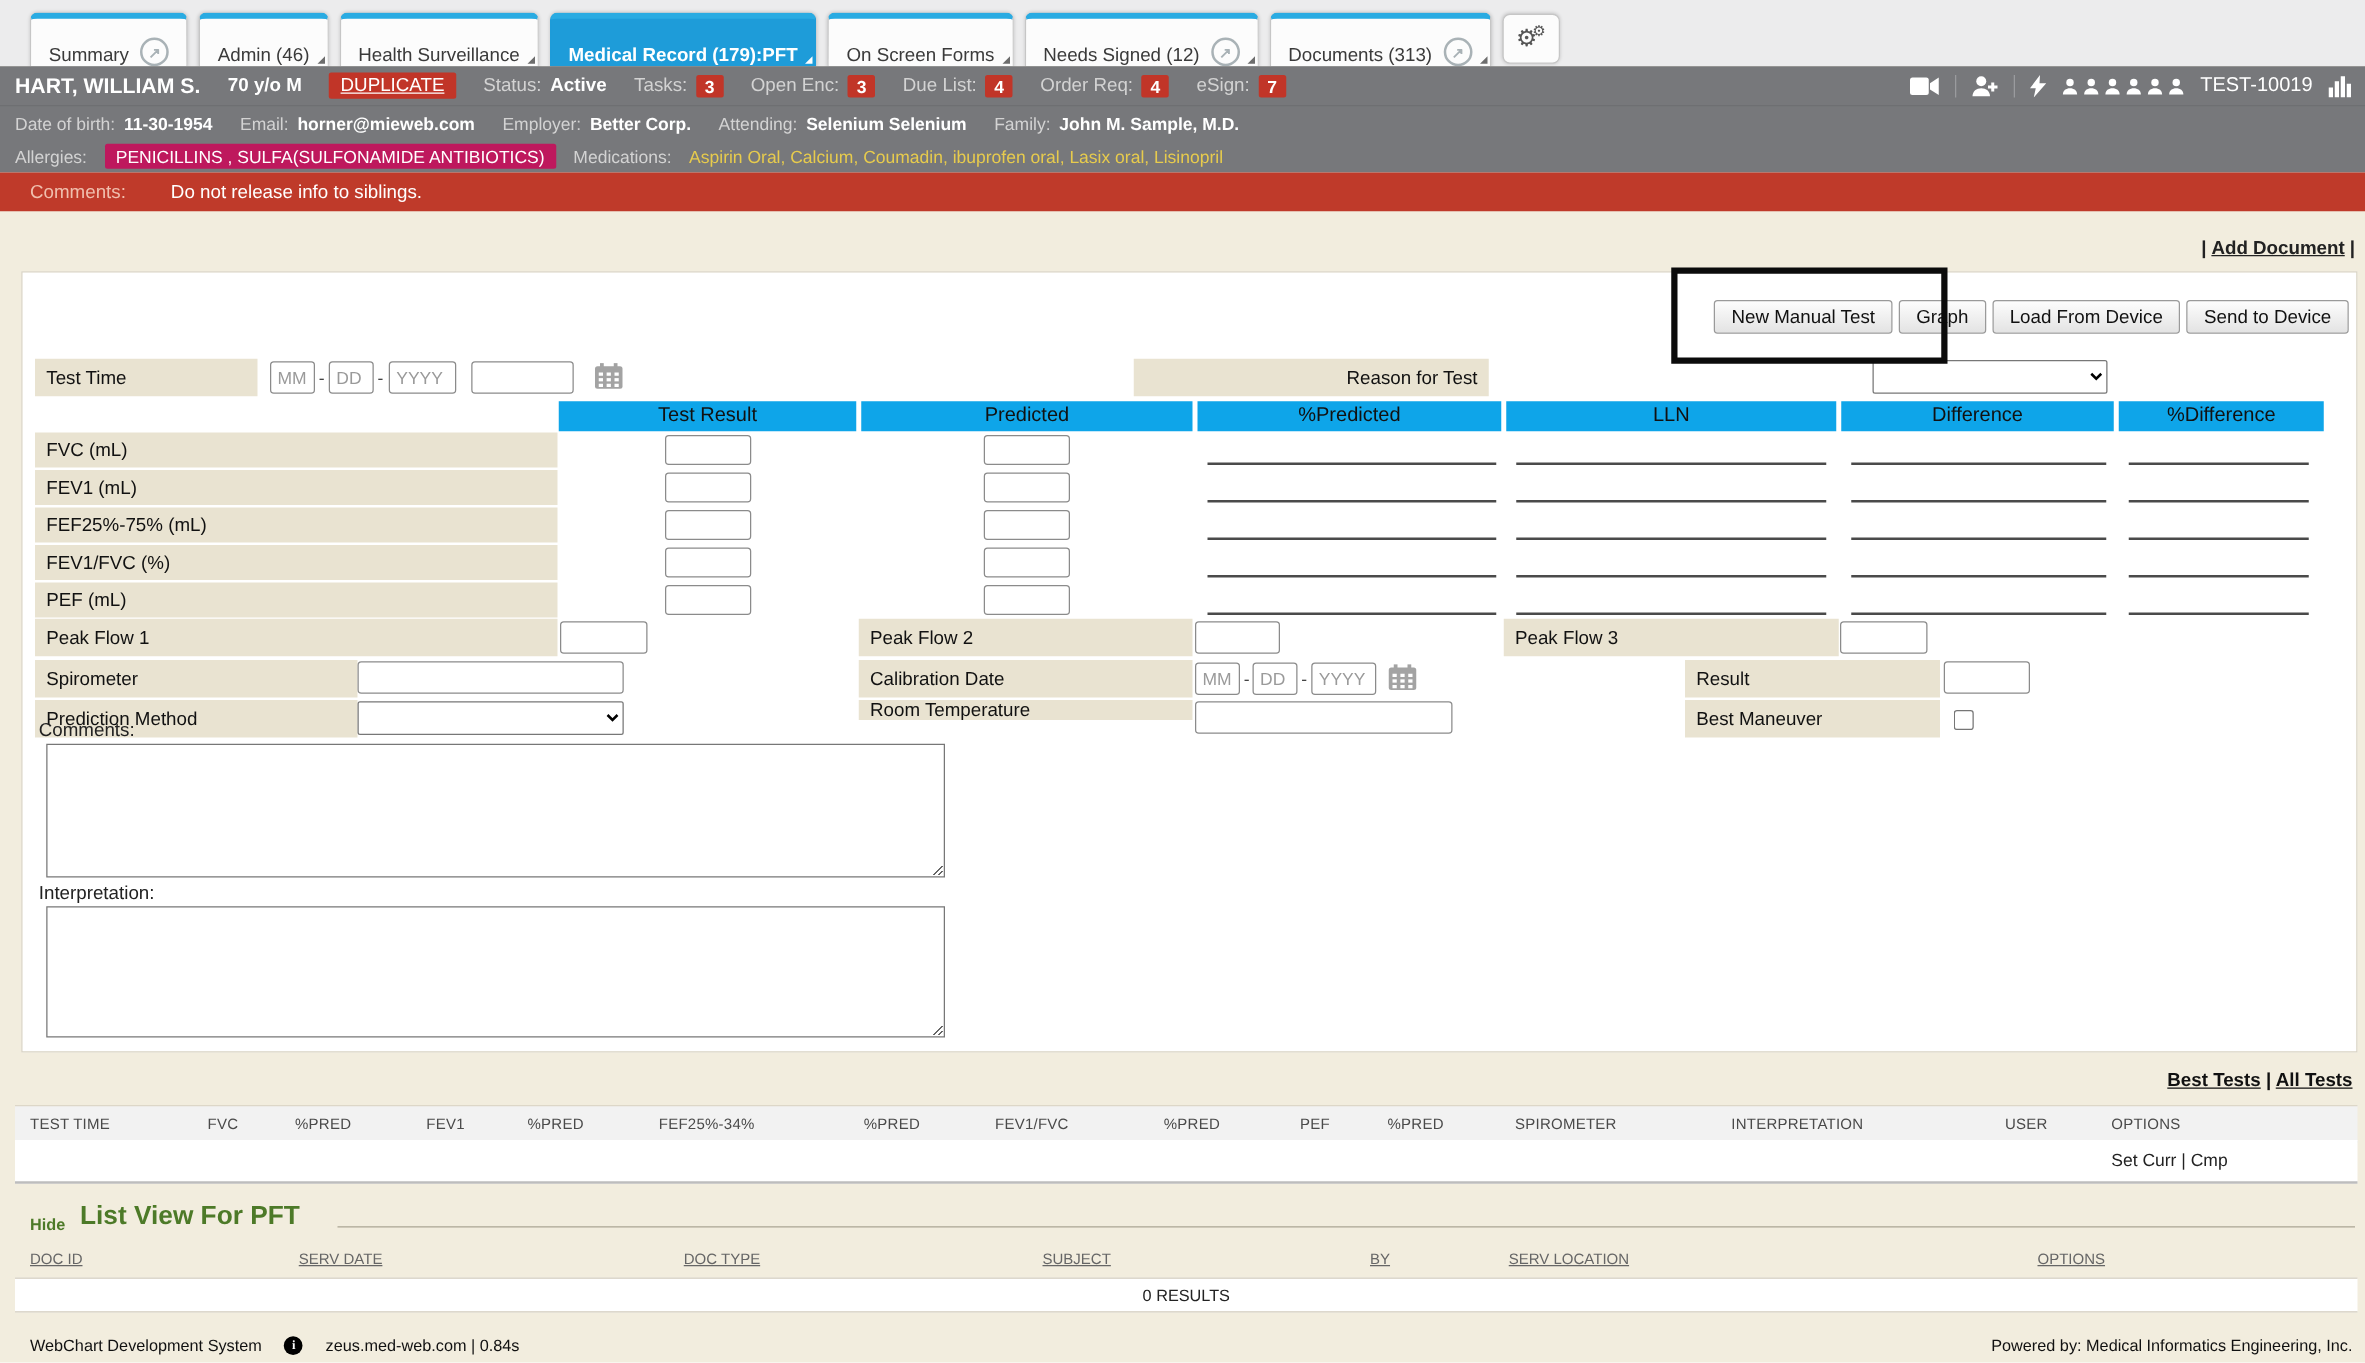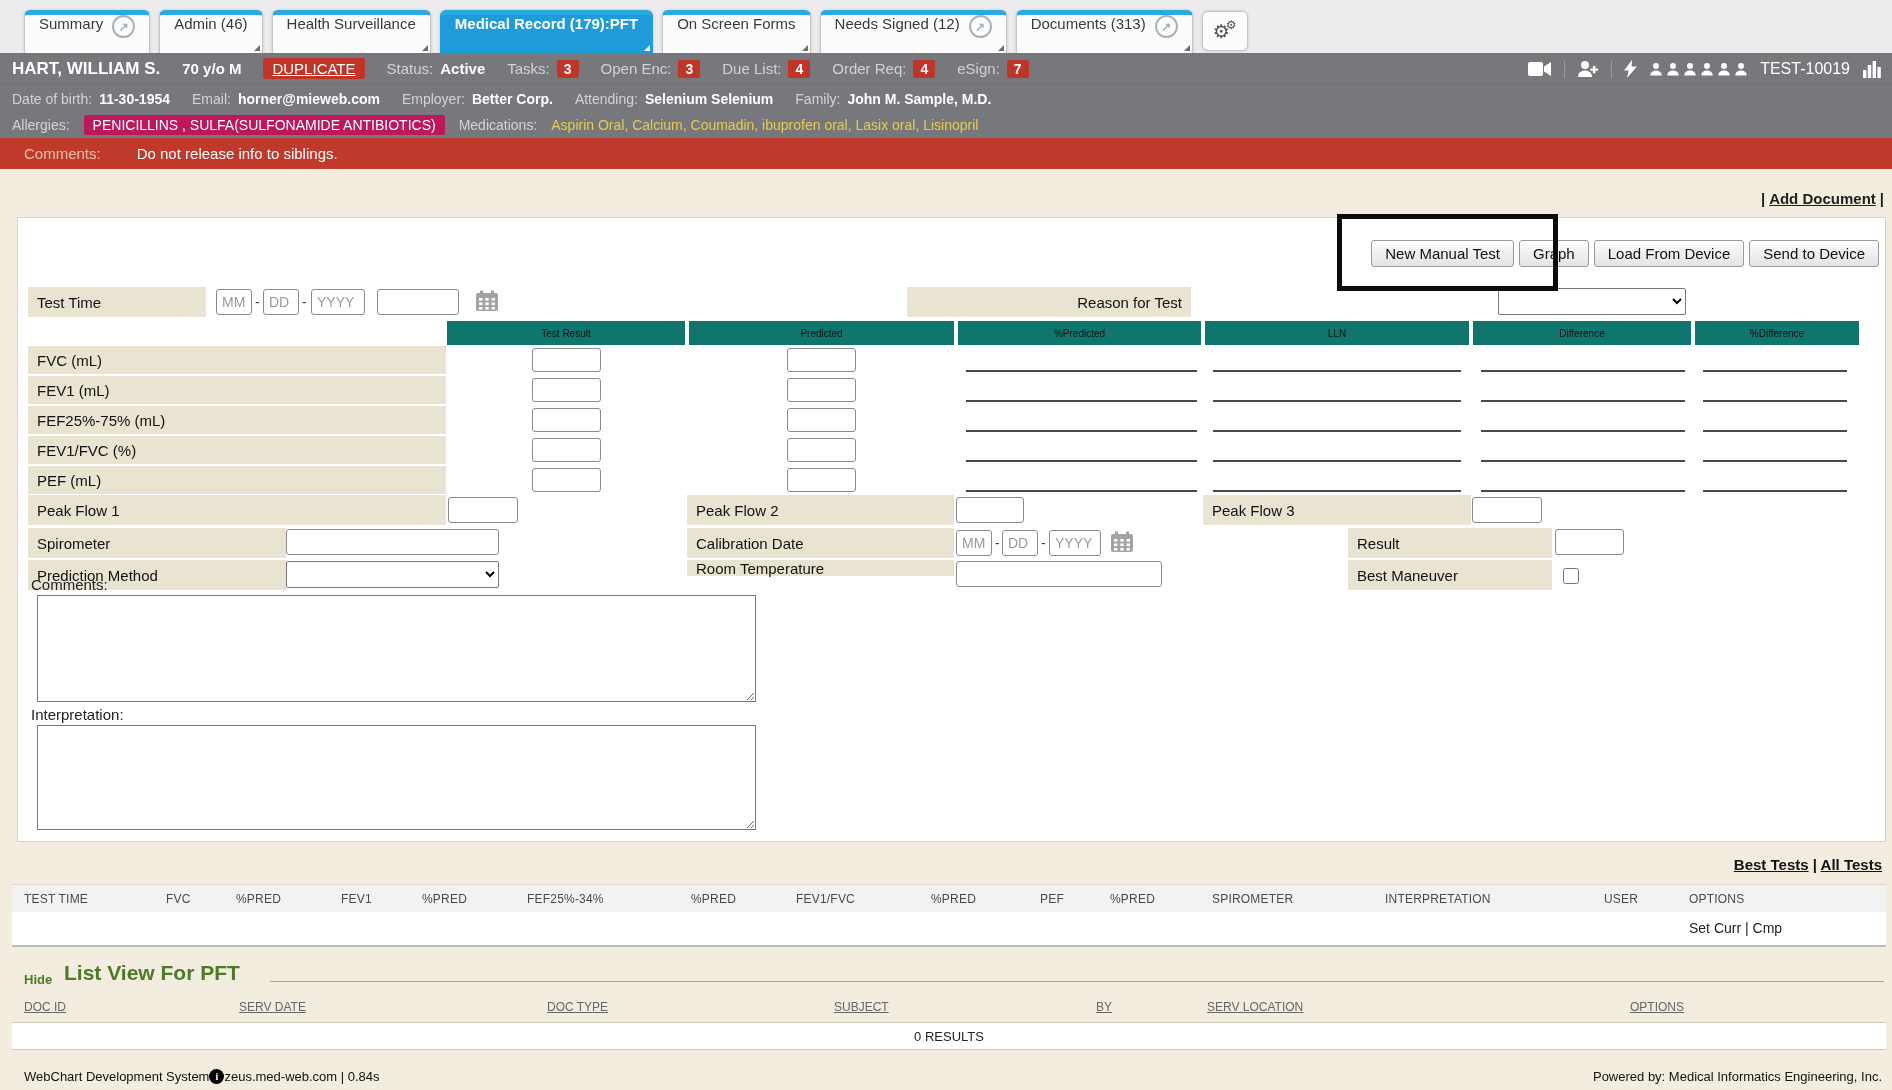--- a/index.html
+++ b/index.html
@@ -4,21 +4,21 @@
 <style>
   html,body{margin:0;padding:0}
   body{width:1892px;height:1090px;position:relative;overflow:hidden;
        font-family:"Liberation Sans",sans-serif;background:#F2EDDE;color:#111}
   .abs{position:absolute;box-sizing:border-box}
 
   
   .tabbar{position:absolute;top:0;left:0;right:0;height:53px;background:#ECECED;
           display:flex;align-items:flex-end;padding-left:24px;gap:9px}
   .tab{position:relative;height:38px;background:#FCFCFC;border:1px solid #C6C6C6;border-bottom:none;
-       border-top:5px solid #29ABE2;border-radius:6px 6px 0 0;display:flex;align-items:flex-start;
+       border-top:5px solid #29ABE2;border-radius:6px 6px 0 0;display:flex;align-items:flex-end;
        padding:0 14px;font-size:15px;color:#3A3A3A;box-shadow:0 0 3px rgba(0,0,0,.18);cursor:pointer}
   .tab.active{background:#1E9CD9;border-color:#1E9CD9;border-top-color:#29ABE2;color:#fff;font-weight:bold}
   .notch::after{content:"";position:absolute;right:2px;bottom:2px;width:0;height:0;
        border-left:6px solid transparent;border-bottom:6px solid #6D6D6D}
   .tab.active.notch::after{border-bottom-color:#fff}
   .popout{width:19px;height:19px;border:2px solid #A9B2B6;border-radius:50%;display:inline-flex;
        align-items:center;justify-content:center;margin-left:9px;color:#A9B2B6;font-size:12px;font-weight:bold;flex:0 0 auto}
   .gear-tab{position:relative;height:38px;background:#FCFCFC;border:1px solid #C6C6C6;border-radius:6px;
        display:flex;align-items:center;padding:0 10px;margin-bottom:2px;color:#555;box-shadow:0 0 3px rgba(0,0,0,.18);cursor:pointer}
   .gear-big{font-size:19px}.gear-small{font-size:12px;margin-left:-4px;margin-top:-12px}
@@ -52,21 +52,21 @@
 
   
   .panel{position:absolute;left:17px;top:217px;width:1867px;height:623px;background:#FFFFFF;border:1px solid #D9D3C3}
   .blackrect{position:absolute;left:1337px;top:214px;width:211px;height:67px;border:5px solid #0B0B0B;z-index:9}
   .btnrow{position:absolute;top:22px;right:6px;display:flex;gap:5px}
   .btn{font-family:inherit;font-size:15px;color:#111;padding:4px 13px;background:linear-gradient(#FDFDFD,#E3E3E3);
        border:1px solid #9A9A9A;border-radius:3px;cursor:pointer;white-space:nowrap}
   .cell{position:absolute;height:28px;background:#E9E3D1;font-size:15px;color:#111;
        display:flex;align-items:center;padding:0 9px;box-sizing:border-box}
   .cell.right{justify-content:flex-end}
-  .hcell{position:absolute;height:24px;background:#0f766e;font-size:10px;color:#111;
+  .hcell{position:absolute;height:24px;background:#0ea5e9;font-size:16px;color:#111;
        display:flex;align-items:center;justify-content:center;box-sizing:border-box}
   .inp{position:absolute;height:26px;border:1px solid #8B8B8B;border-radius:3px;box-sizing:border-box;
        font-family:inherit;font-size:14px;padding:0 5px;color:#222}
   .inp::placeholder{color:#9A9A9A}
   .inp.small{height:24px}
   .dash{position:absolute;font-size:14px;color:#444}
   .uline{position:absolute;height:2px;background:#4A4A4A}
   .sel{position:absolute;height:27px;border:1px solid #777;border-radius:2px;font-family:inherit;font-size:14px;background:#fff}
   .flabel{position:absolute;font-size:15px;color:#222}
   .tarea{position:absolute;border:1px solid #777;font-family:inherit;font-size:14px;resize:vertical}
@@ -86,21 +86,21 @@
   .lvtitle{position:absolute;left:64px;top:961px;font-size:21px;font-weight:bold;color:#4D7A28}
   .lvline{position:absolute;left:270px;right:8px;top:981px;height:1px;background:#ABA594}
   .lheaders span{position:absolute;top:1000px;font-size:12px;color:#666;text-decoration:underline;cursor:pointer}
   .zrow{position:absolute;left:12px;top:1022px;width:1874px;height:26px;background:#fff;
        border-top:1px solid #D2CCBD;border-bottom:1px solid #D2CCBD;
        display:flex;align-items:center;justify-content:center;font-size:13px;color:#222}
 
   
   .footer{position:absolute;left:0;right:0;top:1062px;height:28px;font-size:13px;color:#111;
        display:flex;align-items:center;justify-content:space-between;padding:0 10px 0 24px;box-sizing:border-box}
-  .fleft{display:flex;align-items:center;gap:0}
+  .fleft{display:flex;align-items:center;gap:18px}
   .infoicon{display:inline-flex;width:15px;height:15px;border-radius:50%;background:#000;color:#fff;
        align-items:center;justify-content:center;font-size:10px;font-weight:bold;font-family:"Liberation Serif",serif}
   svg{display:block}
 </style>
 </head>
 <body>
 
 <div class="tabbar">
   <div class="tab">
     <span>Summary</span>

